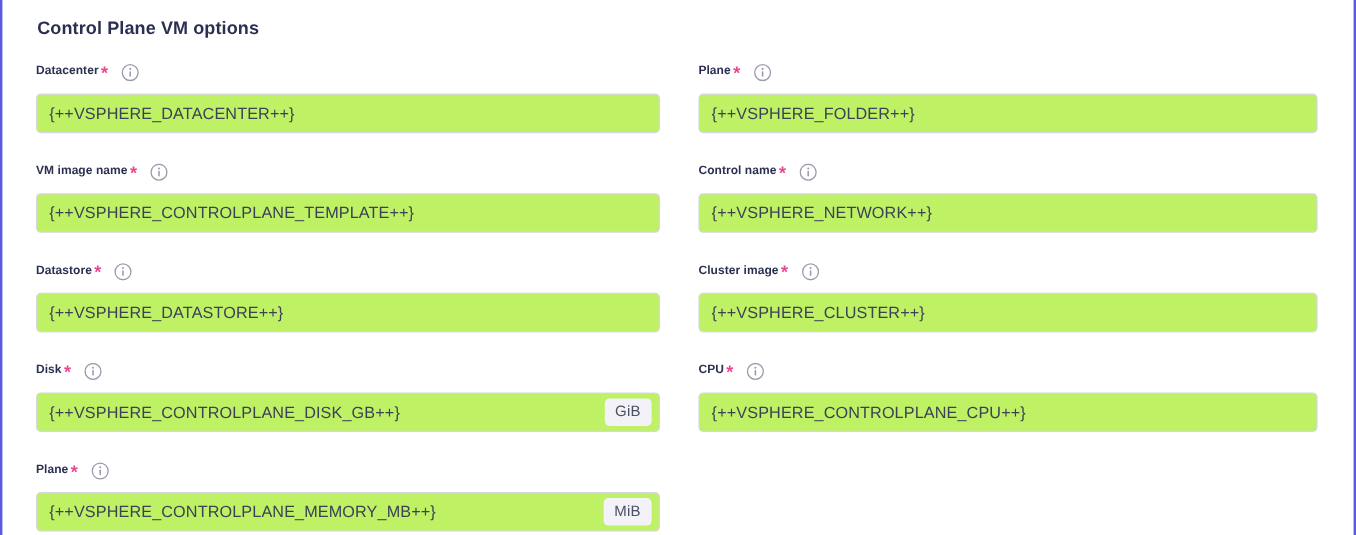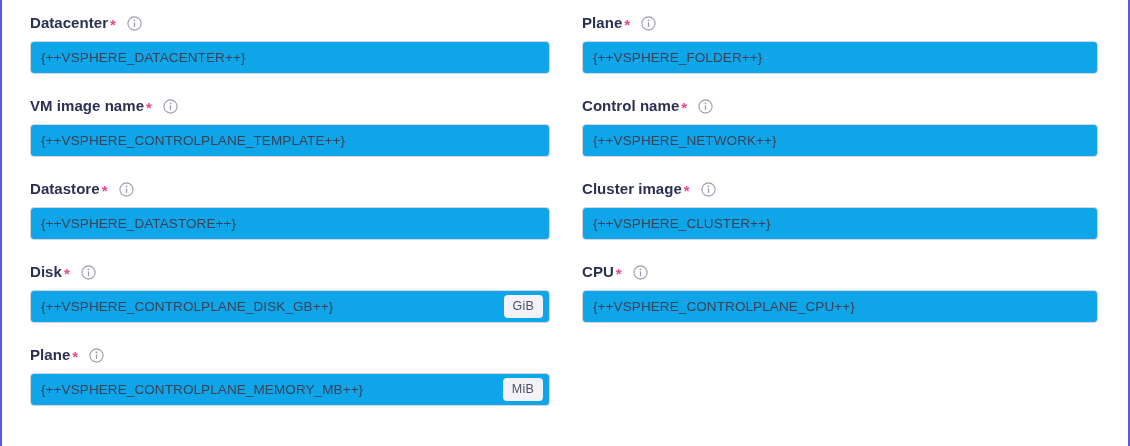--- a/index.html
+++ b/index.html
@@ -67,21 +67,21 @@
 
   .field-label-row {
     display: flex;
     align-items: center;
     height: 18px;
     margin-bottom: 9px;
     white-space: nowrap;
   }
 
   .field-label {
-    font-size: 15px;
+    font-size: 10px;
     font-weight: bold;
     color: #2b3053;
     line-height: 18px;
     letter-spacing: 0.05px;
   }
 
   .req-asterisk {
     color: #e8478f;
     font-size: 15px;
     font-weight: bold;
@@ -99,21 +99,21 @@
     width: 15px;
     height: 15px;
     cursor: pointer;
   }
   .info-icon svg { display: block; }
 
   .input-wrap {
     position: relative;
     display: block;
     height: 33px;
-    background: #0ea5e9;
+    background: #bef264;
     border: 1px solid #d6d7de;
     border-radius: 4px;
     box-sizing: border-box;
     overflow: hidden;
   }
 
   .input-value {
     position: absolute;
     left: 10px;
     right: 56px;
@@ -150,20 +150,21 @@
 </head>
 <body>
 
 <div class="panel">
 
   <div class="edge-rail left"></div>
   <div class="edge-rail right"></div>
 
   <div class="panel-inner">
 
+    <div class="panel-title">Control Plane VM options</div>
 
     <div class="grid">
         <div class="field">
           <div class="field-label-row">
             <span class="field-label">Datacenter</span>
             <span class="req-asterisk">*</span>
             <span class="info-icon">
               <svg width="15" height="15" viewBox="0 0 15 15" aria-hidden="true">
                 <circle cx="7.5" cy="7.5" r="6.6" fill="none" stroke="#9a9cae" stroke-width="1.1"></circle>
                 <circle cx="7.5" cy="4.4" r="0.85" fill="#9a9cae"></circle>

